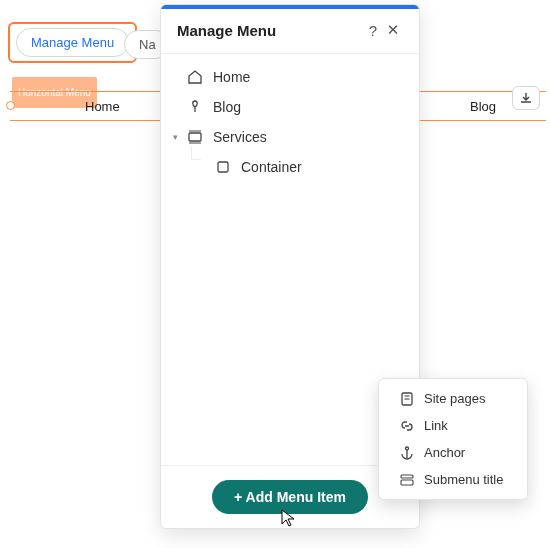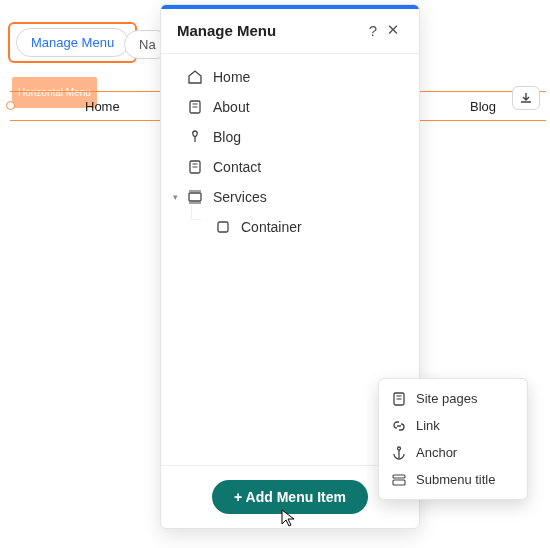--- a/index.html
+++ b/index.html
@@ -216,21 +216,21 @@
     background: #fff;
     border: 1px solid #e4e4e4;
     border-radius: 6px;
     box-shadow: 0 6px 18px rgba(0,0,0,0.15);
     padding: 6px 0;
   }
   .ctx-item {
     display: flex;
     align-items: center;
     gap: 10px;
-    padding: 6px 12px;
+    padding: 6px 20px;
     font-size: 13px;
     color: #333;
     cursor: pointer;
   }
   .ctx-icon {
     width: 15px;
     height: 15px;
     display: flex;
     align-items: center;
     justify-content: center;
@@ -318,44 +318,24 @@
               <use href="#ic-home"></use>
             </svg>
           </span>
           <span>Home</span>
         </div>
       </div>
       <div class="menu-item-wrap">
         <div class="menu-item">
           <span class="item-icon">
             <svg width="16" height="16">
-              <use href="#ic-page"></use>
-            </svg>
-          </span>
-          <span>About</span>
-        </div>
-      </div>
-      <div class="menu-item-wrap">
-        <div class="menu-item">
-          <span class="item-icon">
-            <svg width="16" height="16">
               <use href="#ic-pen"></use>
             </svg>
           </span>
           <span>Blog</span>
-        </div>
-      </div>
-      <div class="menu-item-wrap">
-        <div class="menu-item">
-          <span class="item-icon">
-            <svg width="16" height="16">
-              <use href="#ic-page"></use>
-            </svg>
-          </span>
-          <span>Contact</span>
         </div>
       </div>
       <div class="menu-item-wrap">
         <div class="menu-item">
           <span class="expand">▾</span>
           <span class="item-icon">
             <svg width="16" height="16">
               <use href="#ic-section"></use>
             </svg>
           </span>

